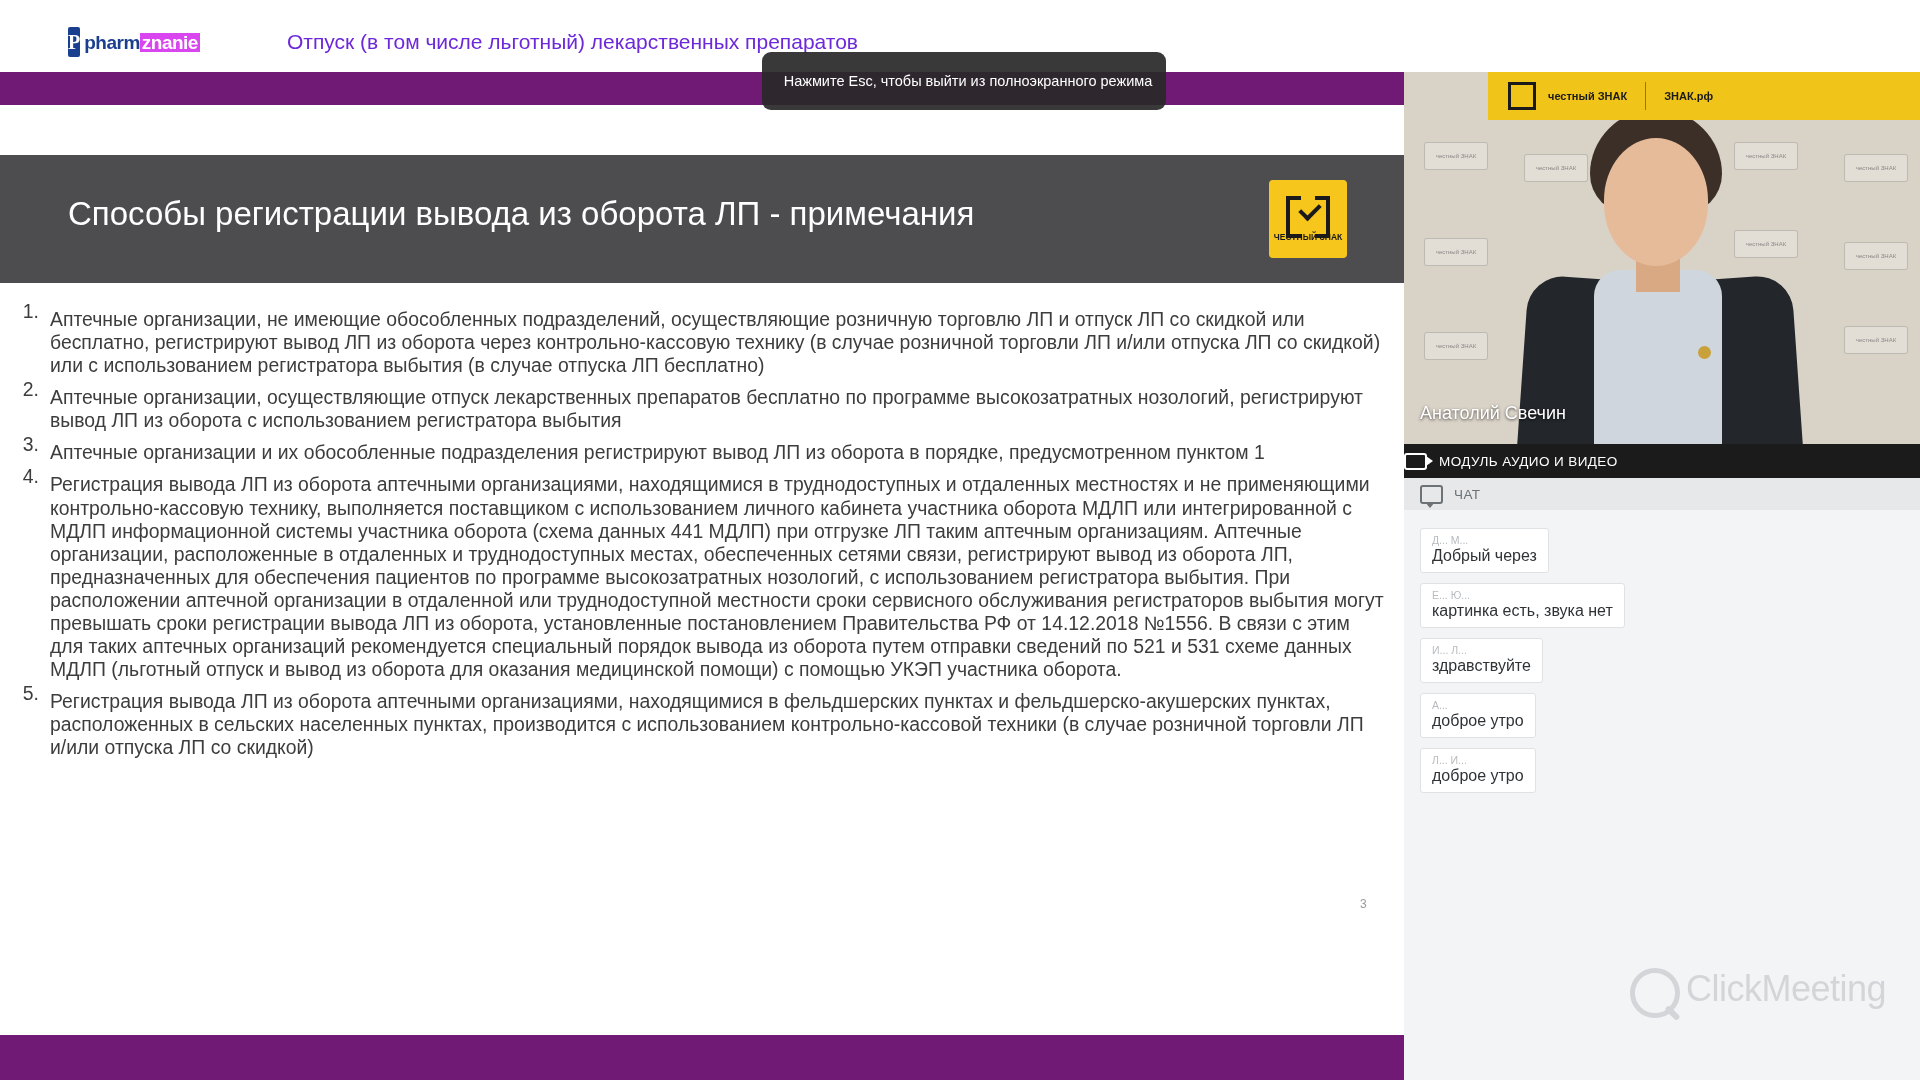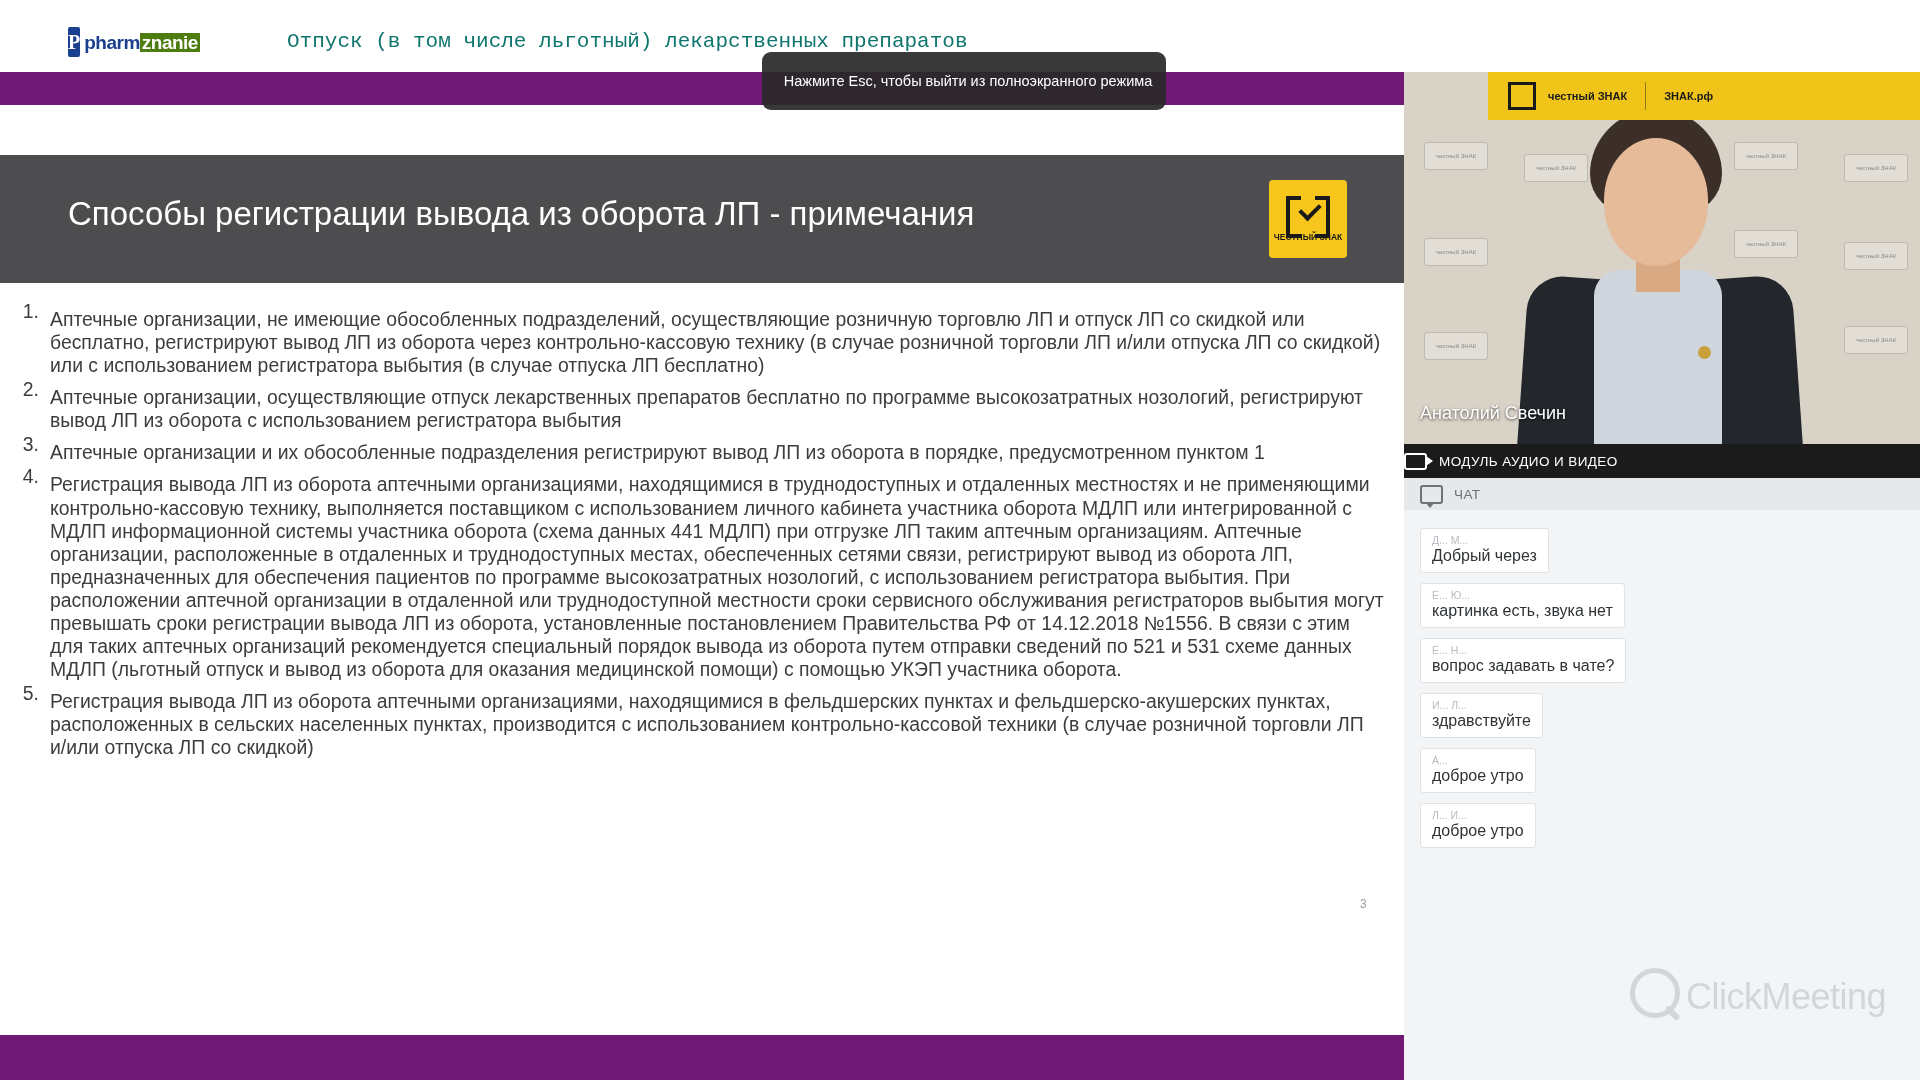--- a/index.html
+++ b/index.html
@@ -57,32 +57,31 @@
   .logo-text .l1 {
     font-size: 19px;
     font-weight: bold;
     color: #1b3f8f;
     letter-spacing: -0.5px;
   }
   .logo-text .l2 {
     font-size: 19px;
     font-weight: bold;
     color: #ffffff;
-    background: #4d7c0f;
+    background: #d946ef;
     letter-spacing: -0.5px;
     padding: 0 2px;
   }
   .event-title {
     position: absolute;
     left: 287px;
     top: 30px;
     font-size: 21px;
-    color: #0f766e;
+    color: #6d28d9;
     white-space: nowrap;
-    font-family: Liberation Mono, monospace;
   }
 
   
   .esc-toast {
     position: absolute;
     left: 762px;
     top: 52px;
     width: 396px;
     height: 58px;
     background: rgba(40,40,40,0.92);
@@ -441,21 +440,21 @@
     white-space: nowrap;
   }
   .msg-row { display: block; }
 
   
   .watermark {
     position: absolute;
     right: 34px;
     bottom: 62px;
     display: flex;
-    align-items: flex-end;
+    align-items: flex-start;
     gap: 6px;
     opacity: .65;
     z-index: 6;
   }
   .wm-mark {
     width: 40px; height: 40px;
     border: 5px solid #c2c6ca;
     border-radius: 50%;
     position: relative;
   }
@@ -588,26 +587,20 @@
         </div>
       </div>
       <div class="msg-row">
         <div class="msg">
           <div class="author">Е... Ю...</div>
           <div class="body">картинка есть, звука нет</div>
         </div>
       </div>
       <div class="msg-row">
         <div class="msg">
-          <div class="author">Е... Н...</div>
-          <div class="body">вопрос задавать в чате?</div>
-        </div>
-      </div>
-      <div class="msg-row">
-        <div class="msg">
           <div class="author">И... Л...</div>
           <div class="body">здравствуйте</div>
         </div>
       </div>
       <div class="msg-row">
         <div class="msg">
           <div class="author">А...</div>
           <div class="body">доброе утро</div>
         </div>
       </div>

